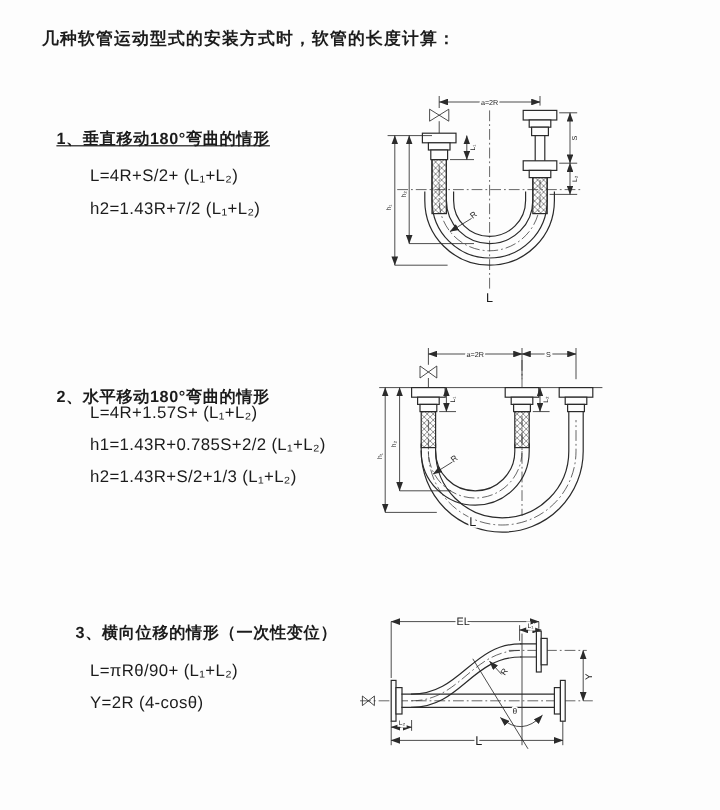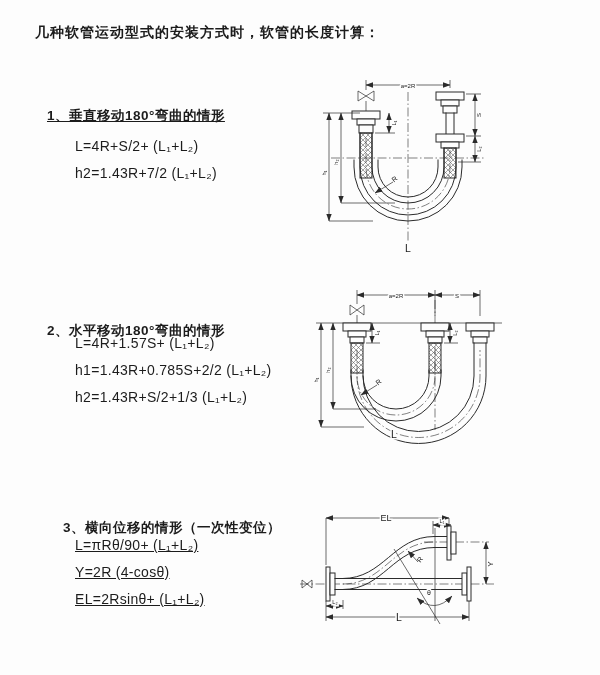--- a/index.html
+++ b/index.html
@@ -12,21 +12,21 @@
     position:absolute;left:35px;top:24px;
     font-size:14px;font-weight:700;letter-spacing:1px;white-space:nowrap;
   }
   .sec-heading{
     position:absolute;font-size:13.5px;font-weight:700;letter-spacing:.5px;white-space:nowrap;
   }
   .formulas{position:absolute;font-size:14px;letter-spacing:.3px;}
   .formulas .f{height:27px;line-height:27px;white-space:nowrap;}
   #h1{left:47px;top:107px;text-decoration:underline;}  #f1{left:75px;top:133px;}
   #h2{left:47px;top:322px;}  #f2{left:75px;top:330px;}
-  #h3{left:47px;top:519px;margin-left:16px;}  #f3{left:75px;top:532px;text-decoration:underline;}
+  #h3{left:47px;top:519px;margin-left:16px;}  #f3{left:75px;top:545px;}
   .diag{position:absolute;}
   #d1{left:313px;top:70px;} #d2{left:306px;top:280px;} #d3{left:296px;top:503px;}
   svg .s   {stroke:#2b2b2b;stroke-width:1;fill:none;stroke-linecap:square;}
   svg .thin{stroke:#2b2b2b;stroke-width:.7;fill:none;}
   svg .dim {stroke:#2b2b2b;stroke-width:.7;fill:none;}
   svg .cl  {stroke:#2b2b2b;stroke-width:.6;fill:none;stroke-dasharray:9 2.5 1.5 2.5;}
   svg .fit {fill:#fdfdfd;stroke:#2b2b2b;stroke-width:1;}
   svg text {fill:#1c1c1c;font-family:"Liberation Sans","DejaVu Sans",sans-serif;}
   svg .lab {font-size:6px;}
   svg .lab2{font-size:5.6px;}
@@ -50,21 +50,20 @@
   <div id="f2" class="formulas">
     <div class="f">L=4R+1.57S+ (L₁+L₂)</div>
     <div class="f">h1=1.43R+0.785S+2/2 (L₁+L₂)</div>
     <div class="f">h2=1.43R+S/2+1/3 (L₁+L₂)</div>
   </div>
 
   <div id="h3" class="sec-heading">3、横向位移的情形（一次性变位）</div>
   <div id="f3" class="formulas">
     <div class="f">L=πRθ/90+ (L₁+L₂)</div>
     <div class="f">Y=2R (4-cosθ)</div>
-    <div class="f">EL=2Rsinθ+ (L₁+L₂)</div>
   </div>
 
   <svg id="d1" class="diag" width="287" height="192" viewBox="0 0 287 192">
     <defs>
       <marker id="arr1" markerWidth="11" markerHeight="8" refX="10.5" refY="4" orient="auto-start-reverse" viewBox="0 0 11 8">
         <path d="M0,0 L11,4 L0,8 Z" fill="#2b2b2b"></path>
       </marker>
       <pattern id="hatch1" width="5" height="5" patternUnits="userSpaceOnUse">
         <path d="M0,0 l5,5 M5,0 l-5,5" stroke="#4a4a4a" stroke-width=".5"></path>
       </pattern>

